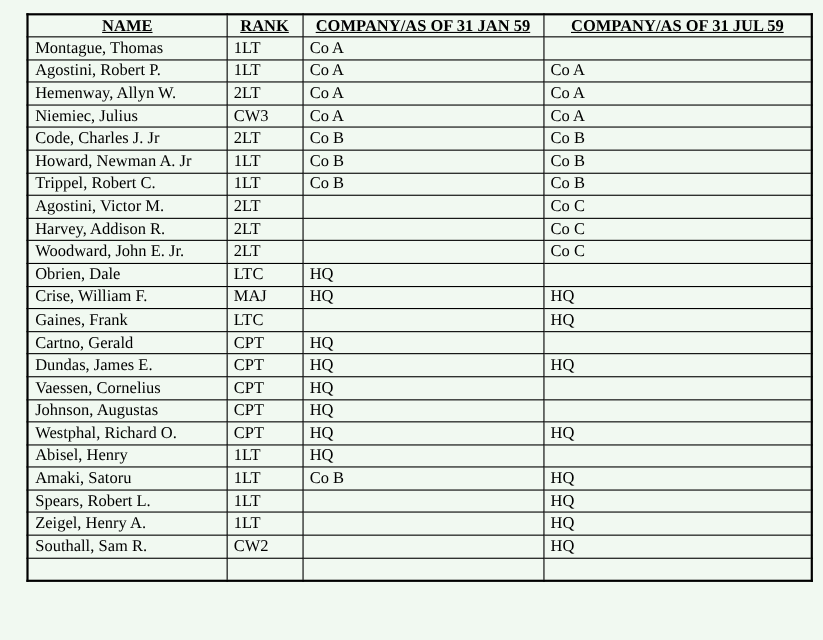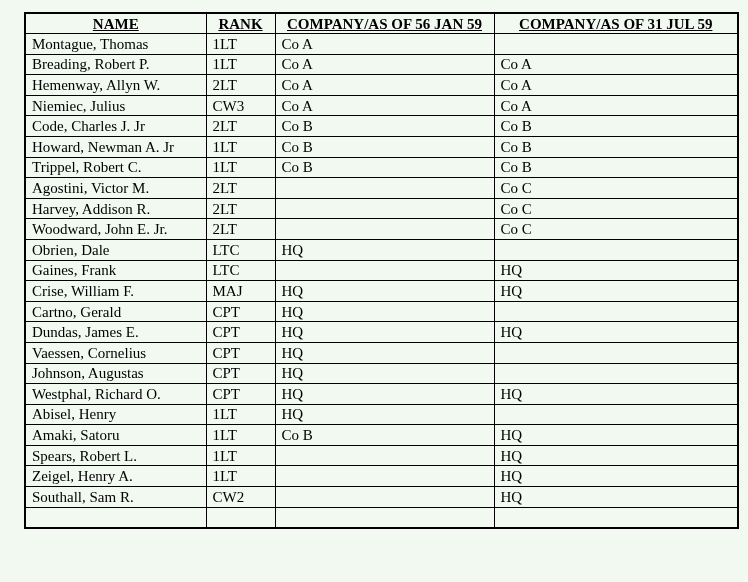--- a/index.html
+++ b/index.html
@@ -63,33 +63,33 @@
     <colgroup>
       <col class="c-name">
       <col class="c-rank">
       <col class="c-jan">
       <col class="c-jul">
     </colgroup>
     <thead>
       <tr>
         <th>NAME</th>
         <th>RANK</th>
-        <th>COMPANY/AS OF 56 JAN 59</th>
+        <th>COMPANY/AS OF 31 JAN 59</th>
         <th>COMPANY/AS OF 31 JUL 59</th>
       </tr>
     </thead>
     <tbody>
         <tr>
           <td>Montague, Thomas</td>
           <td>1LT</td>
           <td>Co A</td>
           <td></td>
         </tr>
         <tr>
-          <td>Breading, Robert P.</td>
+          <td>Agostini, Robert P.</td>
           <td>1LT</td>
           <td>Co A</td>
           <td>Co A</td>
         </tr>
         <tr>
           <td>Hemenway, Allyn W.</td>
           <td>2LT</td>
           <td>Co A</td>
           <td>Co A</td>
         </tr>
@@ -135,29 +135,29 @@
           <td></td>
           <td>Co C</td>
         </tr>
         <tr>
           <td>Obrien, Dale</td>
           <td>LTC</td>
           <td>HQ</td>
           <td></td>
         </tr>
         <tr>
+          <td>Crise, William F.</td>
+          <td>MAJ</td>
+          <td>HQ</td>
+          <td>HQ</td>
+        </tr>
+        <tr>
           <td>Gaines, Frank</td>
           <td>LTC</td>
           <td></td>
-          <td>HQ</td>
-        </tr>
-        <tr>
-          <td>Crise, William F.</td>
-          <td>MAJ</td>
-          <td>HQ</td>
           <td>HQ</td>
         </tr>
         <tr>
           <td>Cartno, Gerald</td>
           <td>CPT</td>
           <td>HQ</td>
           <td></td>
         </tr>
         <tr>
           <td>Dundas, James E.</td>

